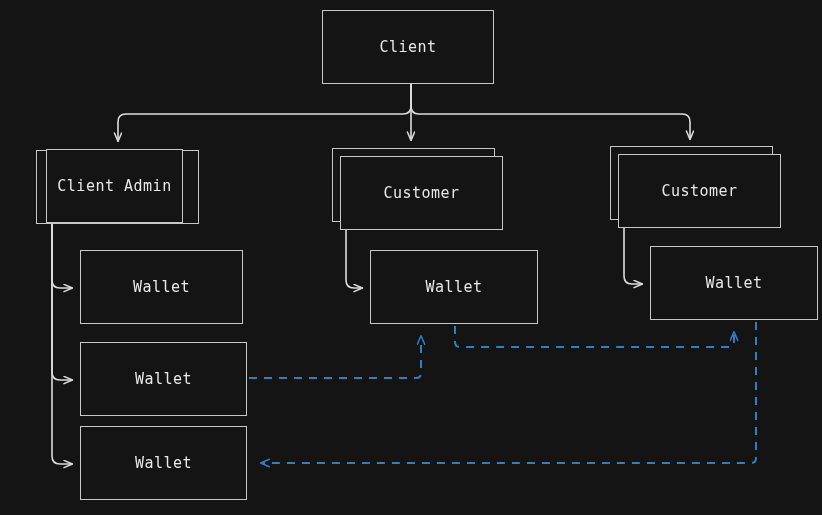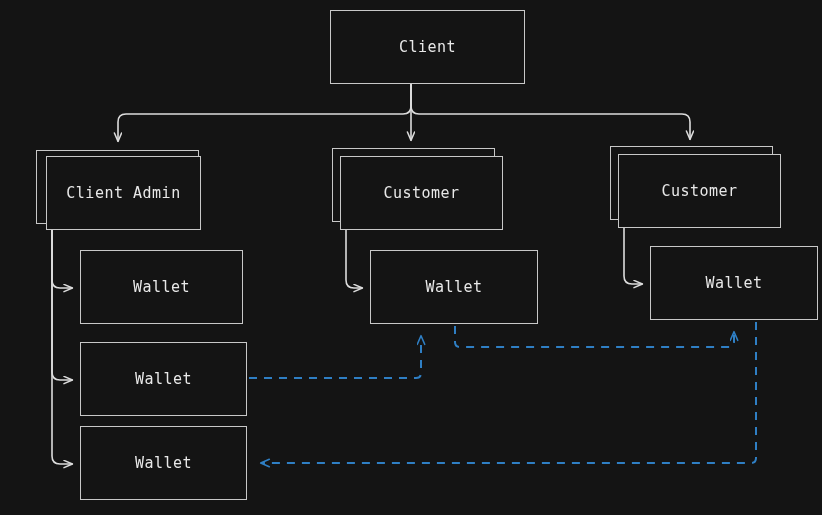--- a/index.html
+++ b/index.html
@@ -81,35 +81,35 @@
     </g>
 
     <g class="dashed-edges" fill="none" stroke="#2f7fc4" stroke-width="2" stroke-linecap="butt" stroke-linejoin="round" stroke-dasharray="8 7">
       <path d="M249,378 L416,378 Q421,378 421,373 L421,336" marker-end="url(#arrow-dashed)"></path>
       <path d="M455,326 L455,342 Q455,347 460,347 L729,347 Q734,347 734,342 L734,332" marker-end="url(#arrow-dashed)"></path>
       <path d="M756,322 L756,458 Q756,463 751,463 L261,463" marker-end="url(#arrow-dashed)"></path>
     </g>
   </svg>
 
   <div class="node-back" style="left:36px; top:150px; width:163px; height:74px;"></div>
-  <div class="node" style="left:46px; top:156px; width:155px; height:74px;">
+  <div class="node" style="left:46px; top:149px; width:137px; height:74px;">
     <span class="node-label">Client Admin</span>
   </div>
 
   <div class="node-back" style="left:332px; top:148px; width:163px; height:74px;"></div>
   <div class="node" style="left:340px; top:156px; width:163px; height:74px;">
     <span class="node-label">Customer</span>
   </div>
 
   <div class="node-back" style="left:610px; top:146px; width:163px; height:74px;"></div>
   <div class="node" style="left:618px; top:154px; width:163px; height:74px;">
     <span class="node-label">Customer</span>
   </div>
 
-  <div class="node" style="left:330px; top:10px; width:195px; height:74px;">
+  <div class="node" style="left:322px; top:10px; width:172px; height:74px;">
     <span class="node-label">Client</span>
   </div>
 
   <div class="node" style="left:80px; top:250px; width:163px; height:74px;">
     <span class="node-label">Wallet</span>
   </div>
 
   <div class="node" style="left:80px; top:342px; width:167px; height:74px;">
     <span class="node-label">Wallet</span>
   </div>

